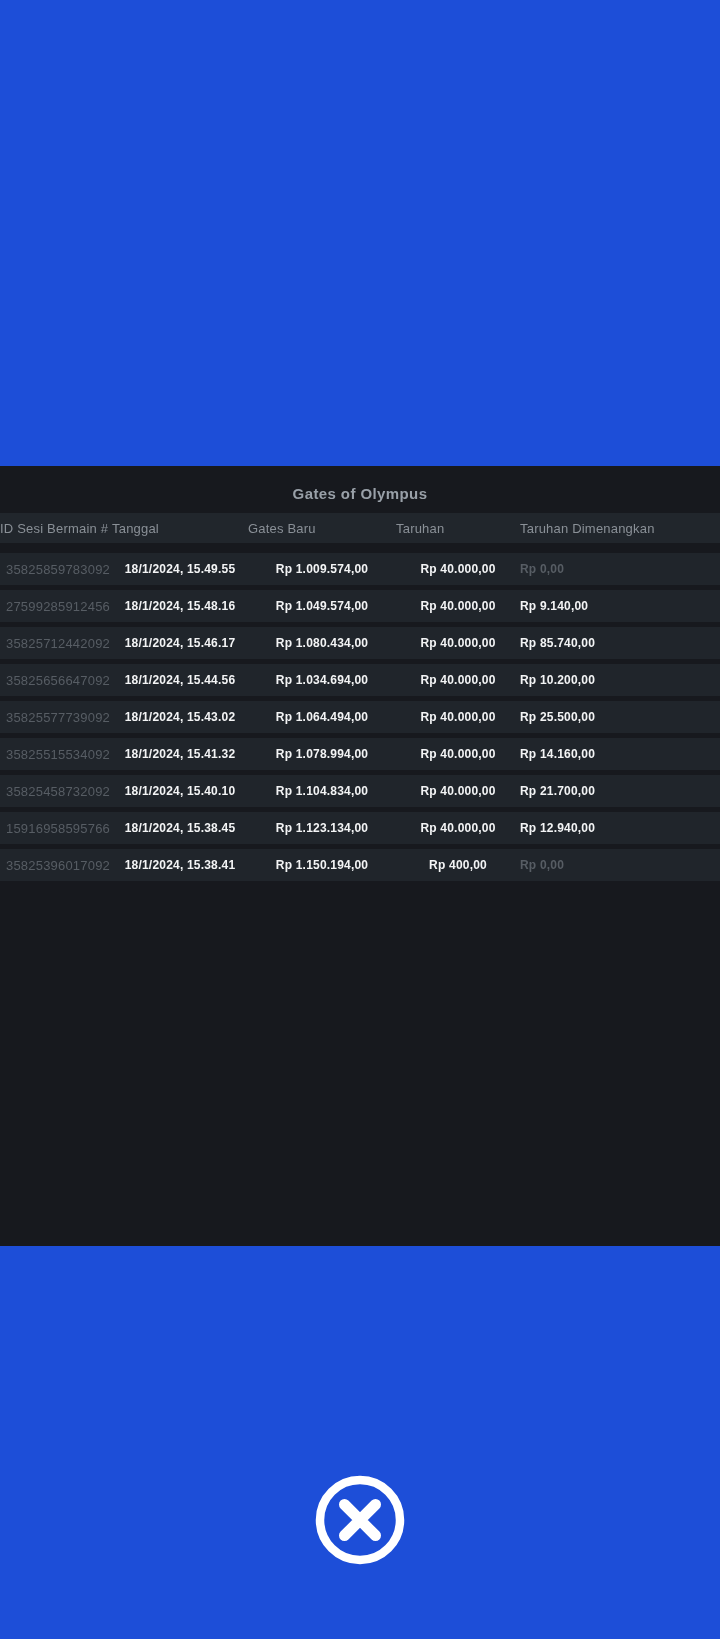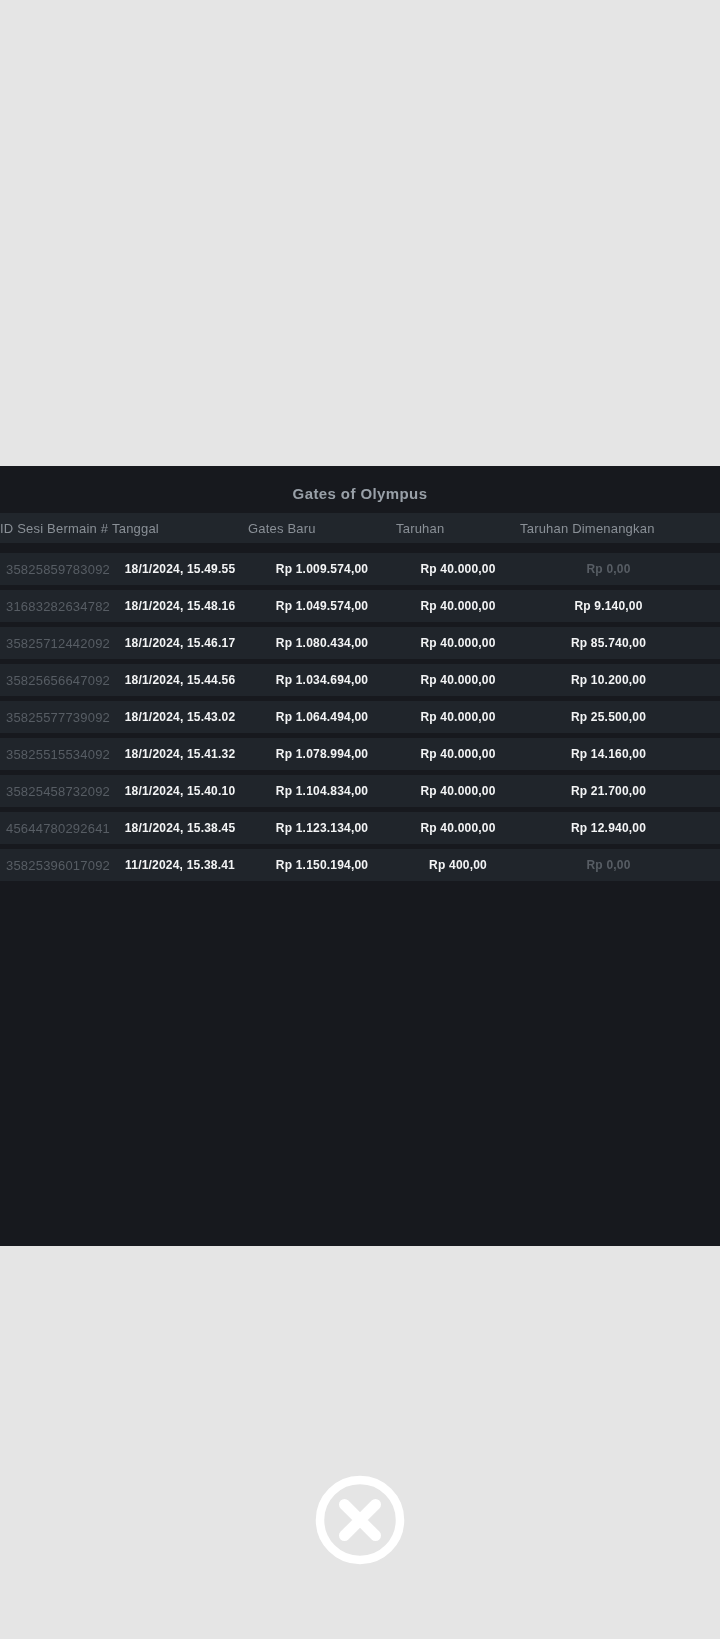--- a/index.html
+++ b/index.html
@@ -5,21 +5,21 @@
   html, body {
     margin: 0;
     padding: 0;
     background: #000;
     font-family: "Liberation Sans", sans-serif;
   }
   .stage {
     position: relative;
     width: 720px;
     height: 1639px;
-    background: #e5e5e5;
+    background: #1d4ed8;
     overflow: hidden;
   }
   .panel {
     position: absolute;
     left: 0;
     top: 466px;
     width: 720px;
     height: 780px;
     background: #17191e;
   }
@@ -75,21 +75,21 @@
     white-space: nowrap;
   }
   .td.c1 {
     text-align: left;
     padding-left: 6px;
     font-size: 13px;
     font-weight: 400;
     color: #575d64;
   }
   .td.c5 {
-    text-align: center;
+    text-align: left;
     padding-right: 23px;
   }
   .td.c5.muted { color: #575d64; }
   .close-btn {
     position: absolute;
     left: 315px;
     top: 1475px;
     width: 90px;
     height: 90px;
     padding: 0;
@@ -119,21 +119,21 @@
     <div class="tbody">
 
     <div class="row" style="">
         <div class="td c1">35825859783092</div>
         <div class="td c2">18/1/2024, 15.49.55</div>
         <div class="td c3">Rp 1.009.574,00</div>
         <div class="td c4">Rp 40.000,00</div>
         <div class="td c5 muted">Rp 0,00</div>
       </div>
         <div class="row" style="">
-        <div class="td c1">31683282634782</div>
+        <div class="td c1">27599285912456</div>
         <div class="td c2">18/1/2024, 15.48.16</div>
         <div class="td c3">Rp 1.049.574,00</div>
         <div class="td c4">Rp 40.000,00</div>
         <div class="td c5">Rp 9.140,00</div>
       </div>
         <div class="row" style="">
         <div class="td c1">35825712442092</div>
         <div class="td c2">18/1/2024, 15.46.17</div>
         <div class="td c3">Rp 1.080.434,00</div>
         <div class="td c4">Rp 40.000,00</div>
@@ -161,29 +161,29 @@
         <div class="td c5">Rp 14.160,00</div>
       </div>
         <div class="row" style="">
         <div class="td c1">35825458732092</div>
         <div class="td c2">18/1/2024, 15.40.10</div>
         <div class="td c3">Rp 1.104.834,00</div>
         <div class="td c4">Rp 40.000,00</div>
         <div class="td c5">Rp 21.700,00</div>
       </div>
         <div class="row" style="">
-        <div class="td c1">45644780292641</div>
+        <div class="td c1">15916958595766</div>
         <div class="td c2">18/1/2024, 15.38.45</div>
         <div class="td c3">Rp 1.123.134,00</div>
         <div class="td c4">Rp 40.000,00</div>
         <div class="td c5">Rp 12.940,00</div>
       </div>
         <div class="row" style="">
         <div class="td c1">35825396017092</div>
-        <div class="td c2">11/1/2024, 15.38.41</div>
+        <div class="td c2">18/1/2024, 15.38.41</div>
         <div class="td c3">Rp 1.150.194,00</div>
         <div class="td c4">Rp 400,00</div>
         <div class="td c5 muted">Rp 0,00</div>
       </div>
       </div>
 
   </section>
 
   <button class="close-btn" aria-label="Close">
     <svg viewBox="0 0 90 90" xmlns="http://www.w3.org/2000/svg">

